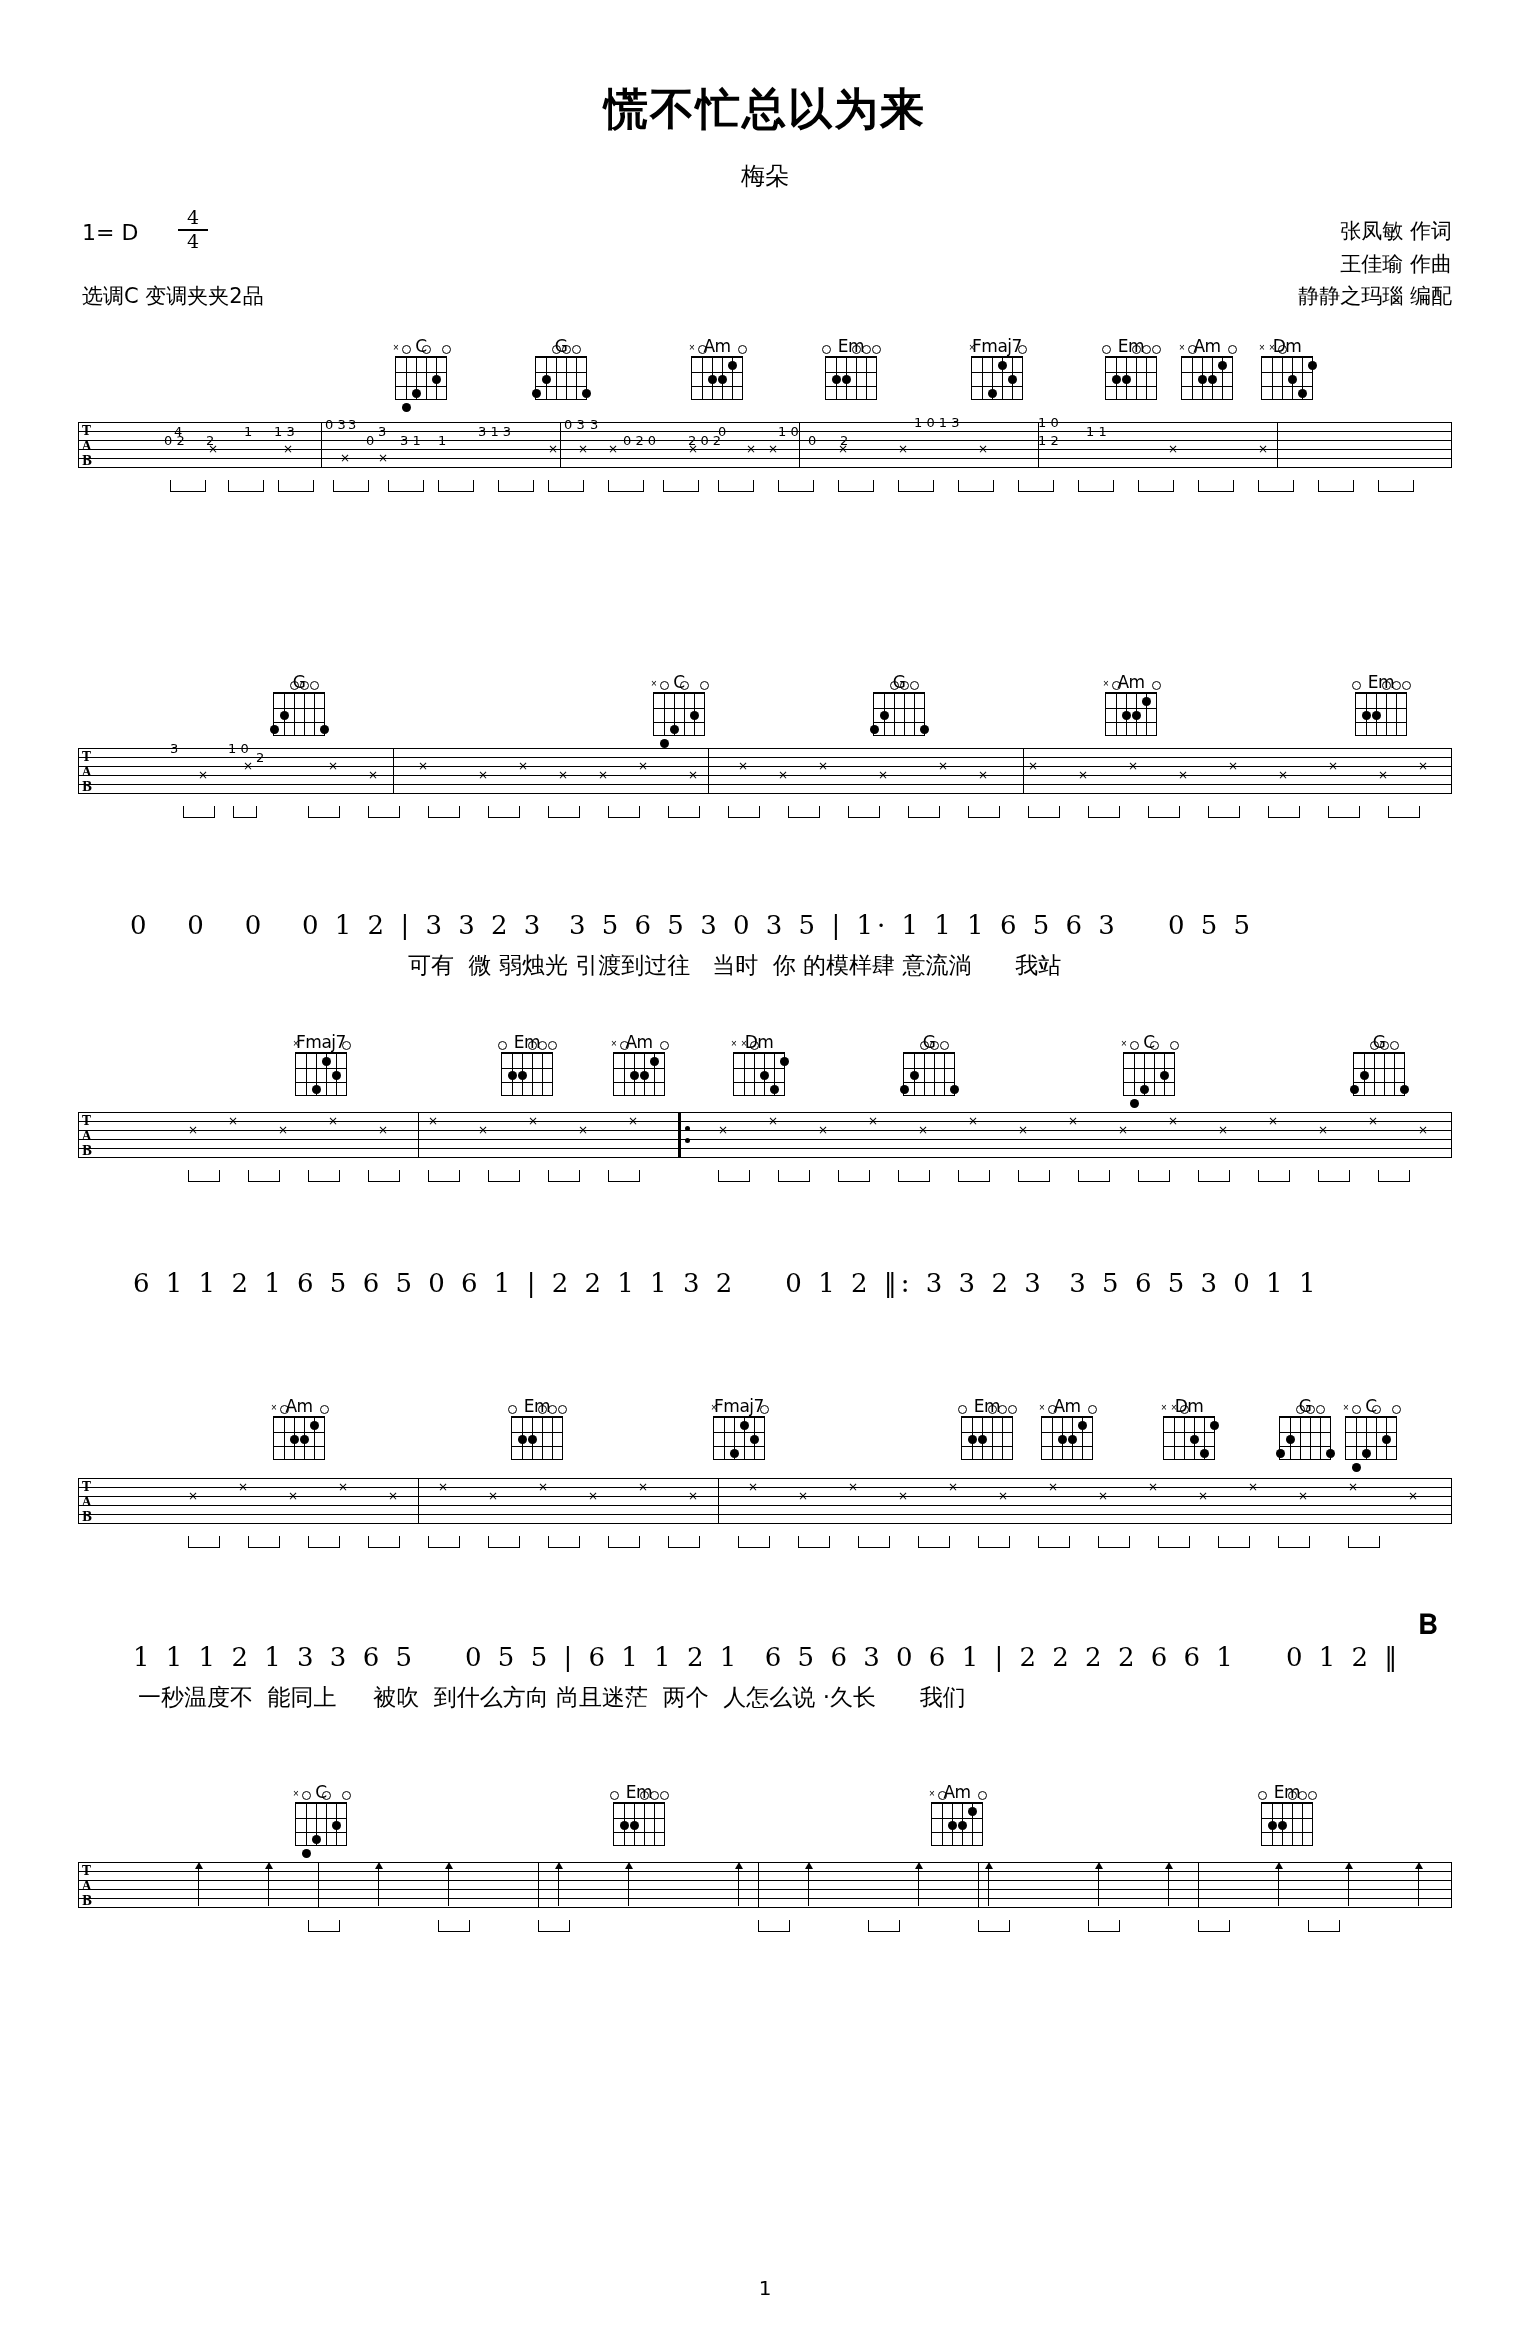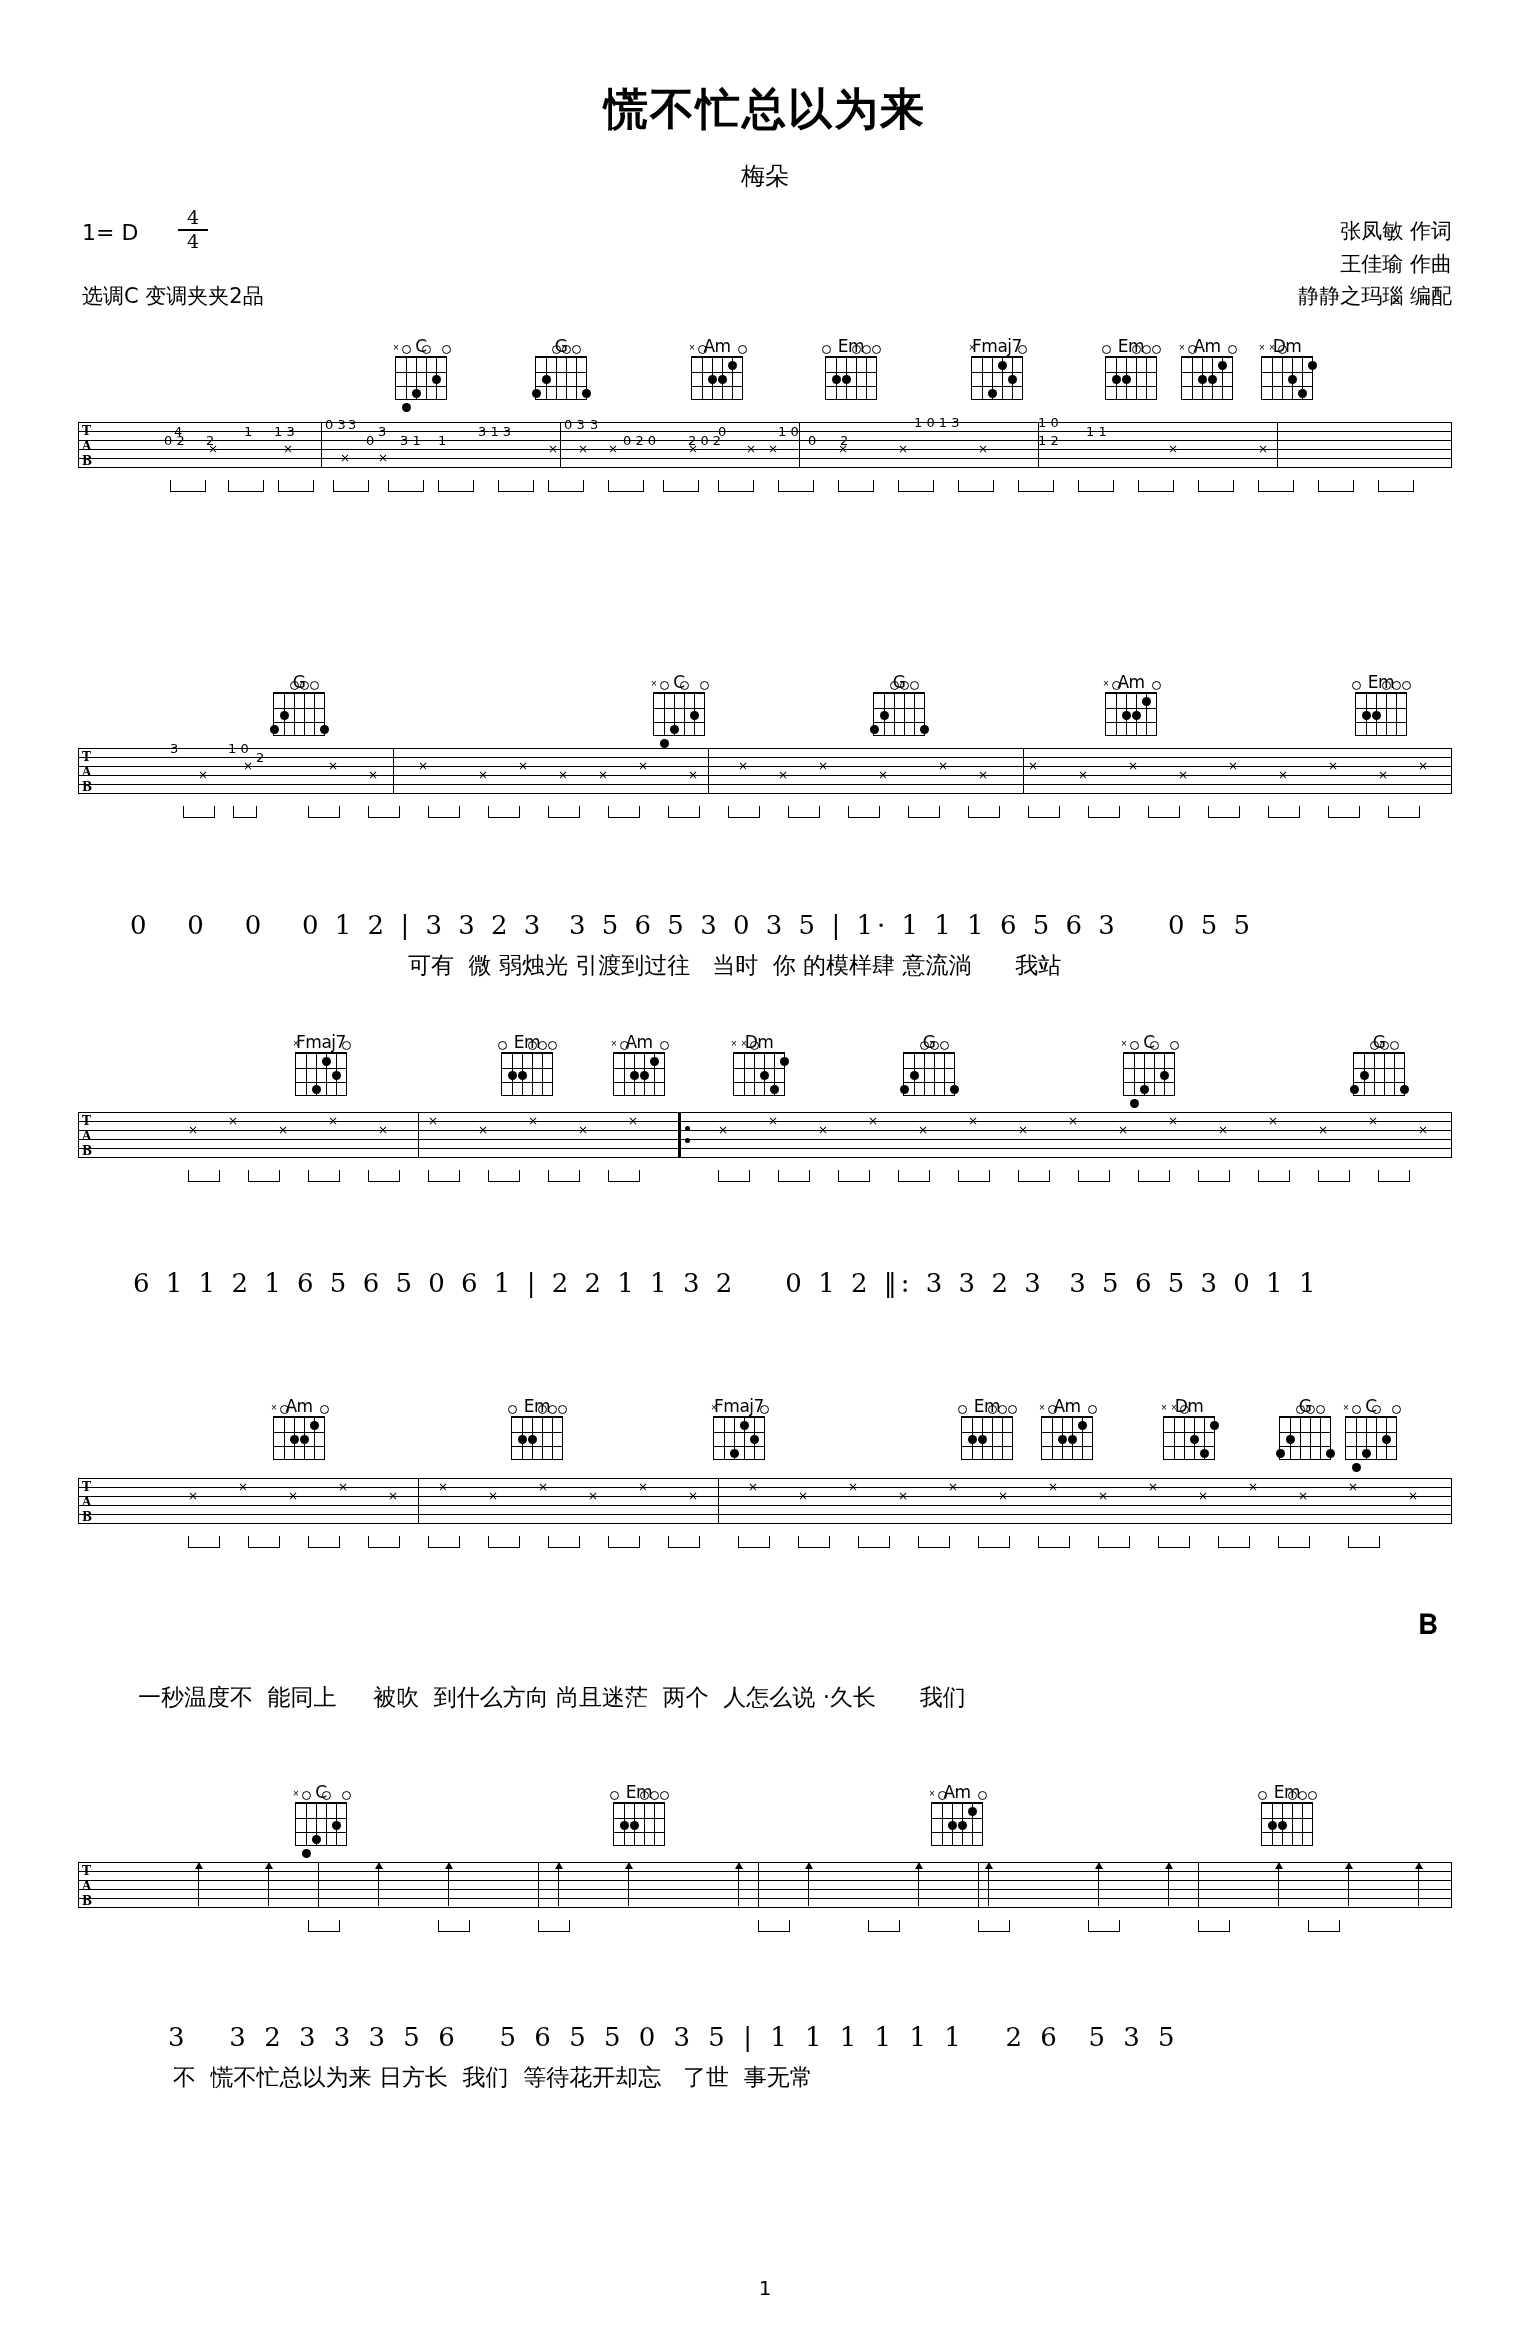--- a/index.html
+++ b/index.html
@@ -426,27 +426,24 @@
   <div class="melrow" style="top:910px;">
     <div class="mel" style="left:52px;letter-spacing:4px;">0   0   0   0 1 2 | 3 3 2 3  3 5 6 5 3 0 3 5 | 1· 1 1 1 6 5 6 3    0 5 5</div>
     <div class="lyr" style="left:330px;top:40px;">可有  微 弱烛光 引渡到过往   当时  你 的模样肆 意流淌      我站</div>
   </div>
 
   <div class="melrow" style="top:1268px;">
     <div class="mel" style="left:55px;letter-spacing:4px;">6 1 1 2 1 6 5 6 5 0 6 1 | 2 2 1 1 3 2    0 1 2 ‖: 3 3 2 3  3 5 6 5 3 0 1 1</div>
   </div>
 
   <div class="melrow" style="top:1642px;">
+    <div class="mel" style="left:55px;letter-spacing:4px;">1 1 1 2 1 3 3 6 5    0 5 5 | 6 1 1 2 1  6 5 6 3 0 6 1 | 2 2 2 2 6 6 1    0 1 2 ‖</div>
     <div class="lyr" style="left:60px;top:40px;">一秒温度不  能同上     被吹  到什么方向 尚且迷茫  两个  人怎么说 ·久长      我们</div>
   </div>
 
-  <div class="melrow" style="top:2022px;">
-    <div class="mel" style="left:90px;letter-spacing:5px;">3   3 2 3 3 3 5 6   5 6 5 5 0 3 5 | 1 1 1 1 1 1   2 6  5 3 5</div>
-    <div class="lyr" style="left:95px;top:40px;">不  慌不忙总以为来 日方长  我们  等待花开却忘   了世  事无常</div>
-  </div>
 
   <div class="dseg" style="left:1418px;top:1608px;font-size:28px;">𝐁</div>
 <div class="chordbox" style="left: 390px; top: 336px;">
       <div class="cname">C</div>
       <div class="grid">
         <div class="v" style="left: 10px;"></div>
         <div class="v" style="left: 20px;"></div>
         <div class="v" style="left: 30px;"></div>
         <div class="v" style="left: 40px;"></div>
         <div class="h" style="top: 14px;"></div>

